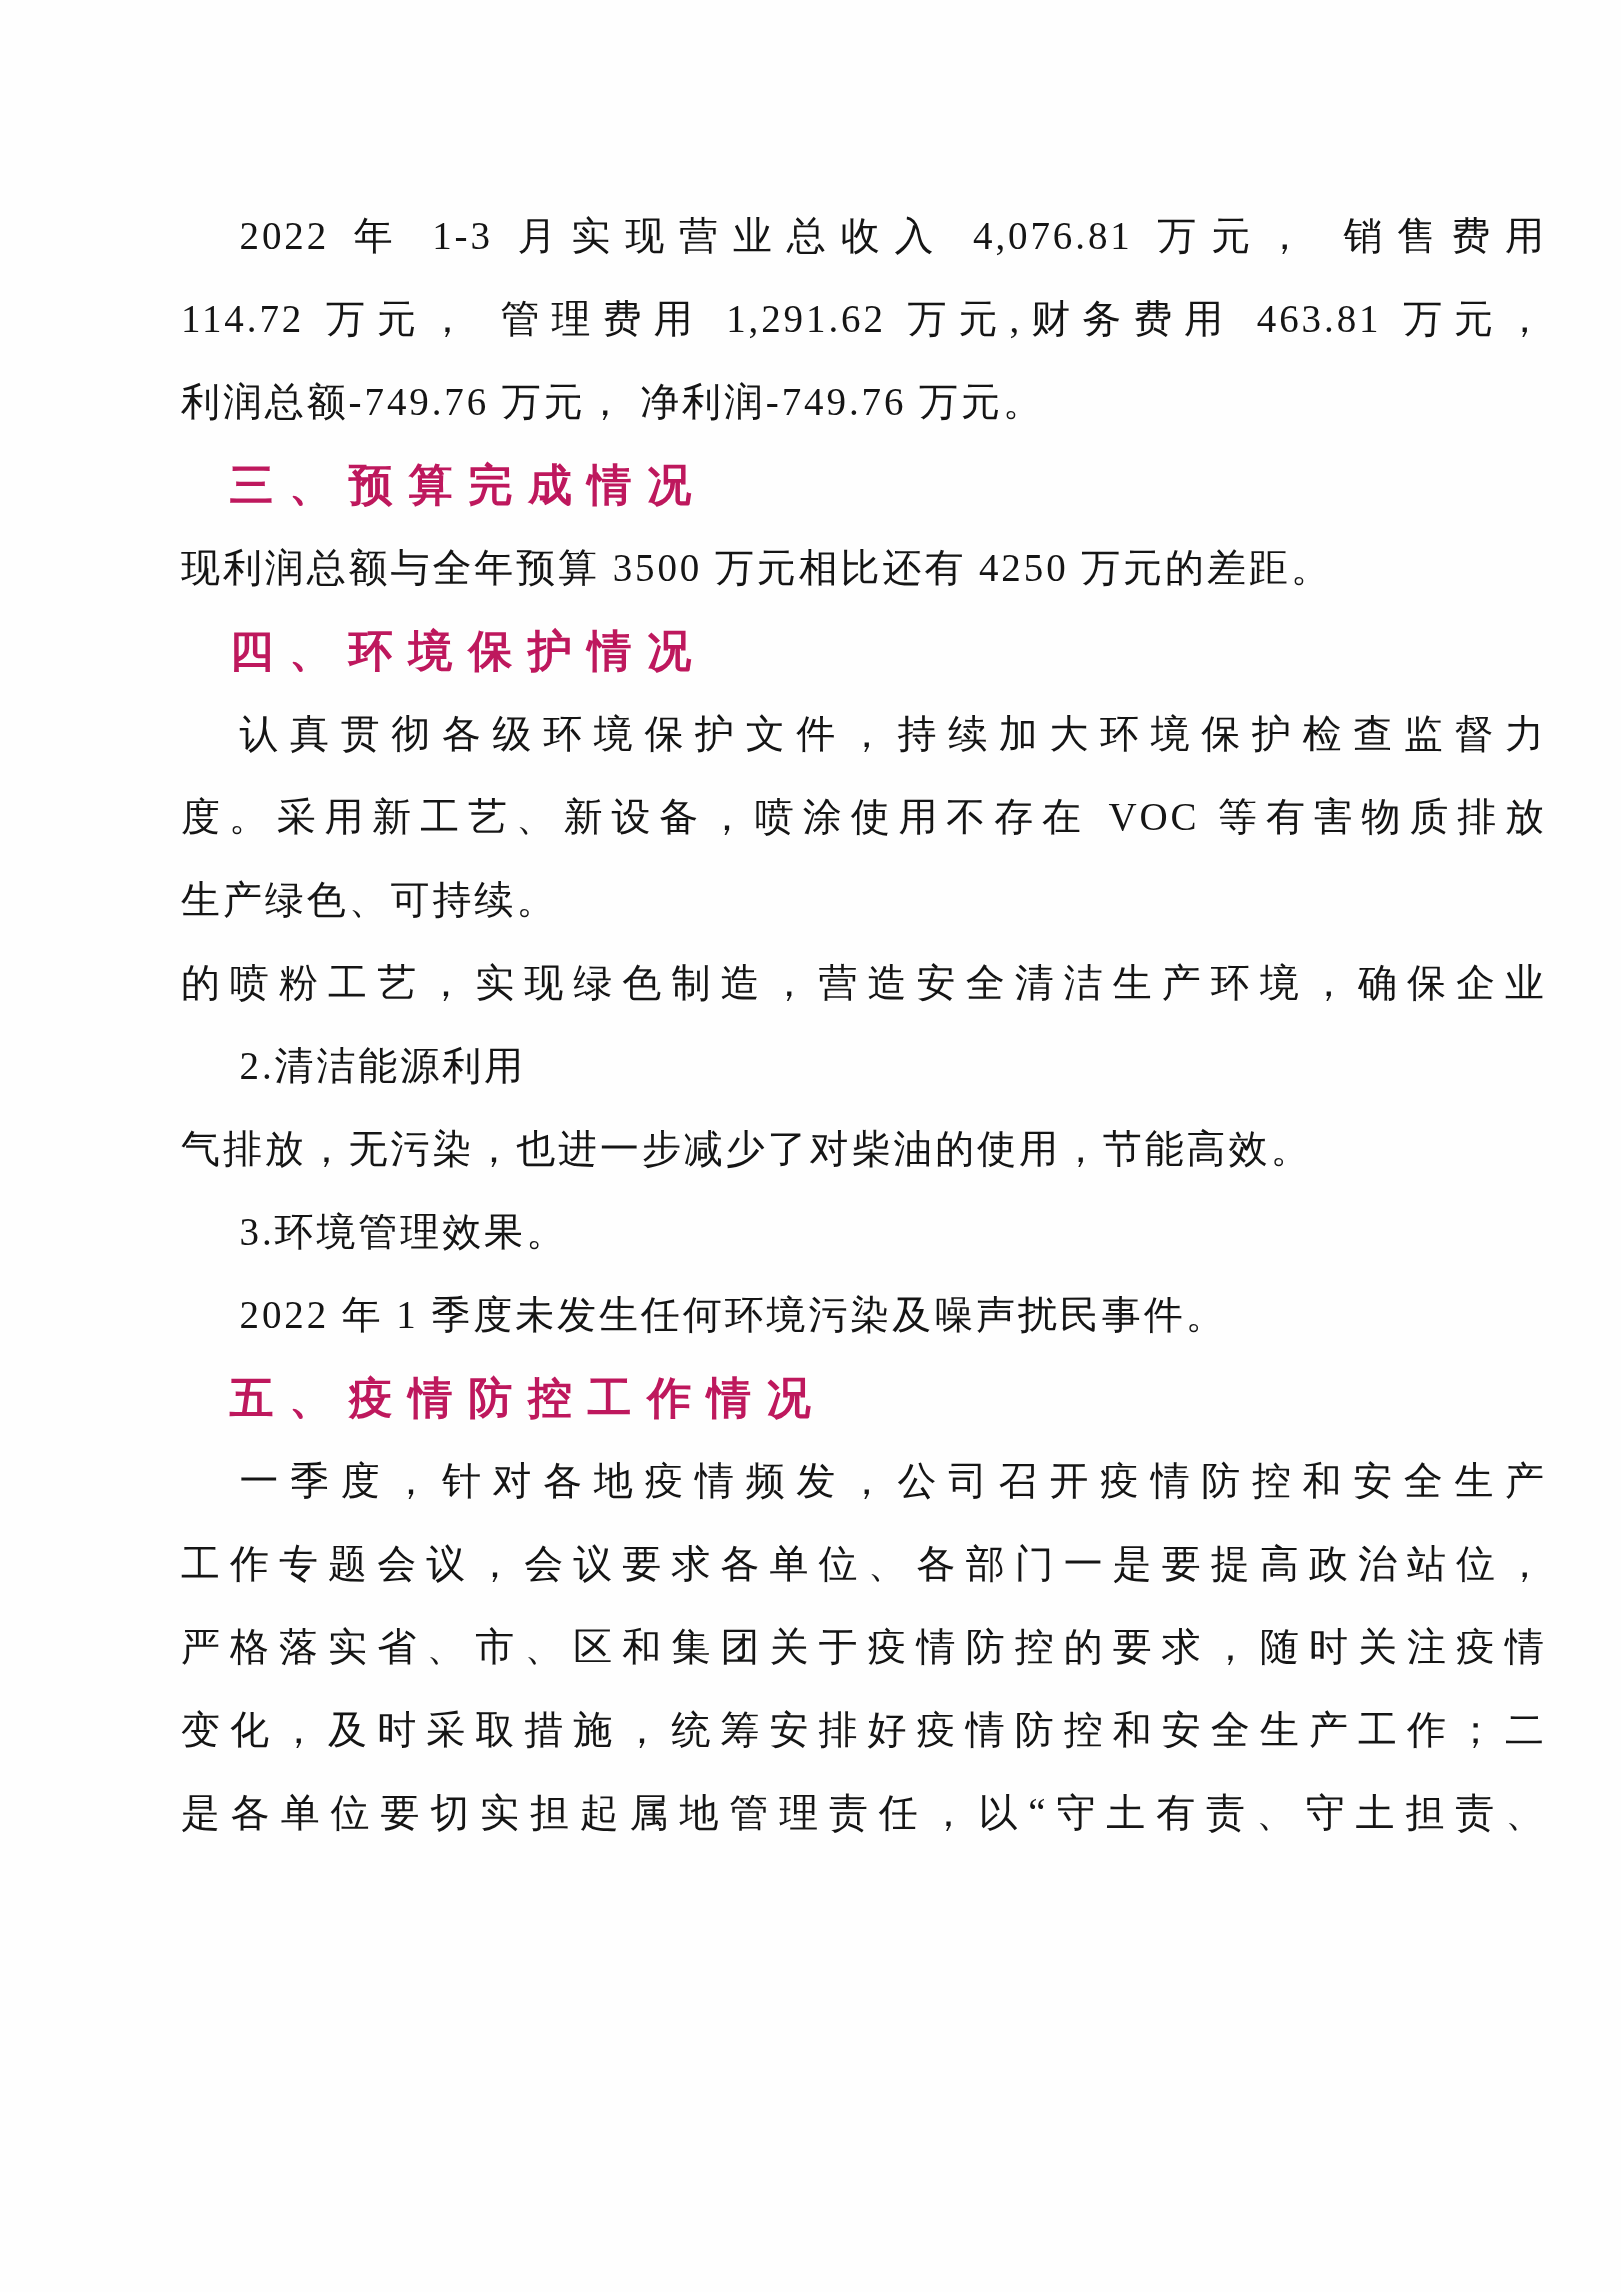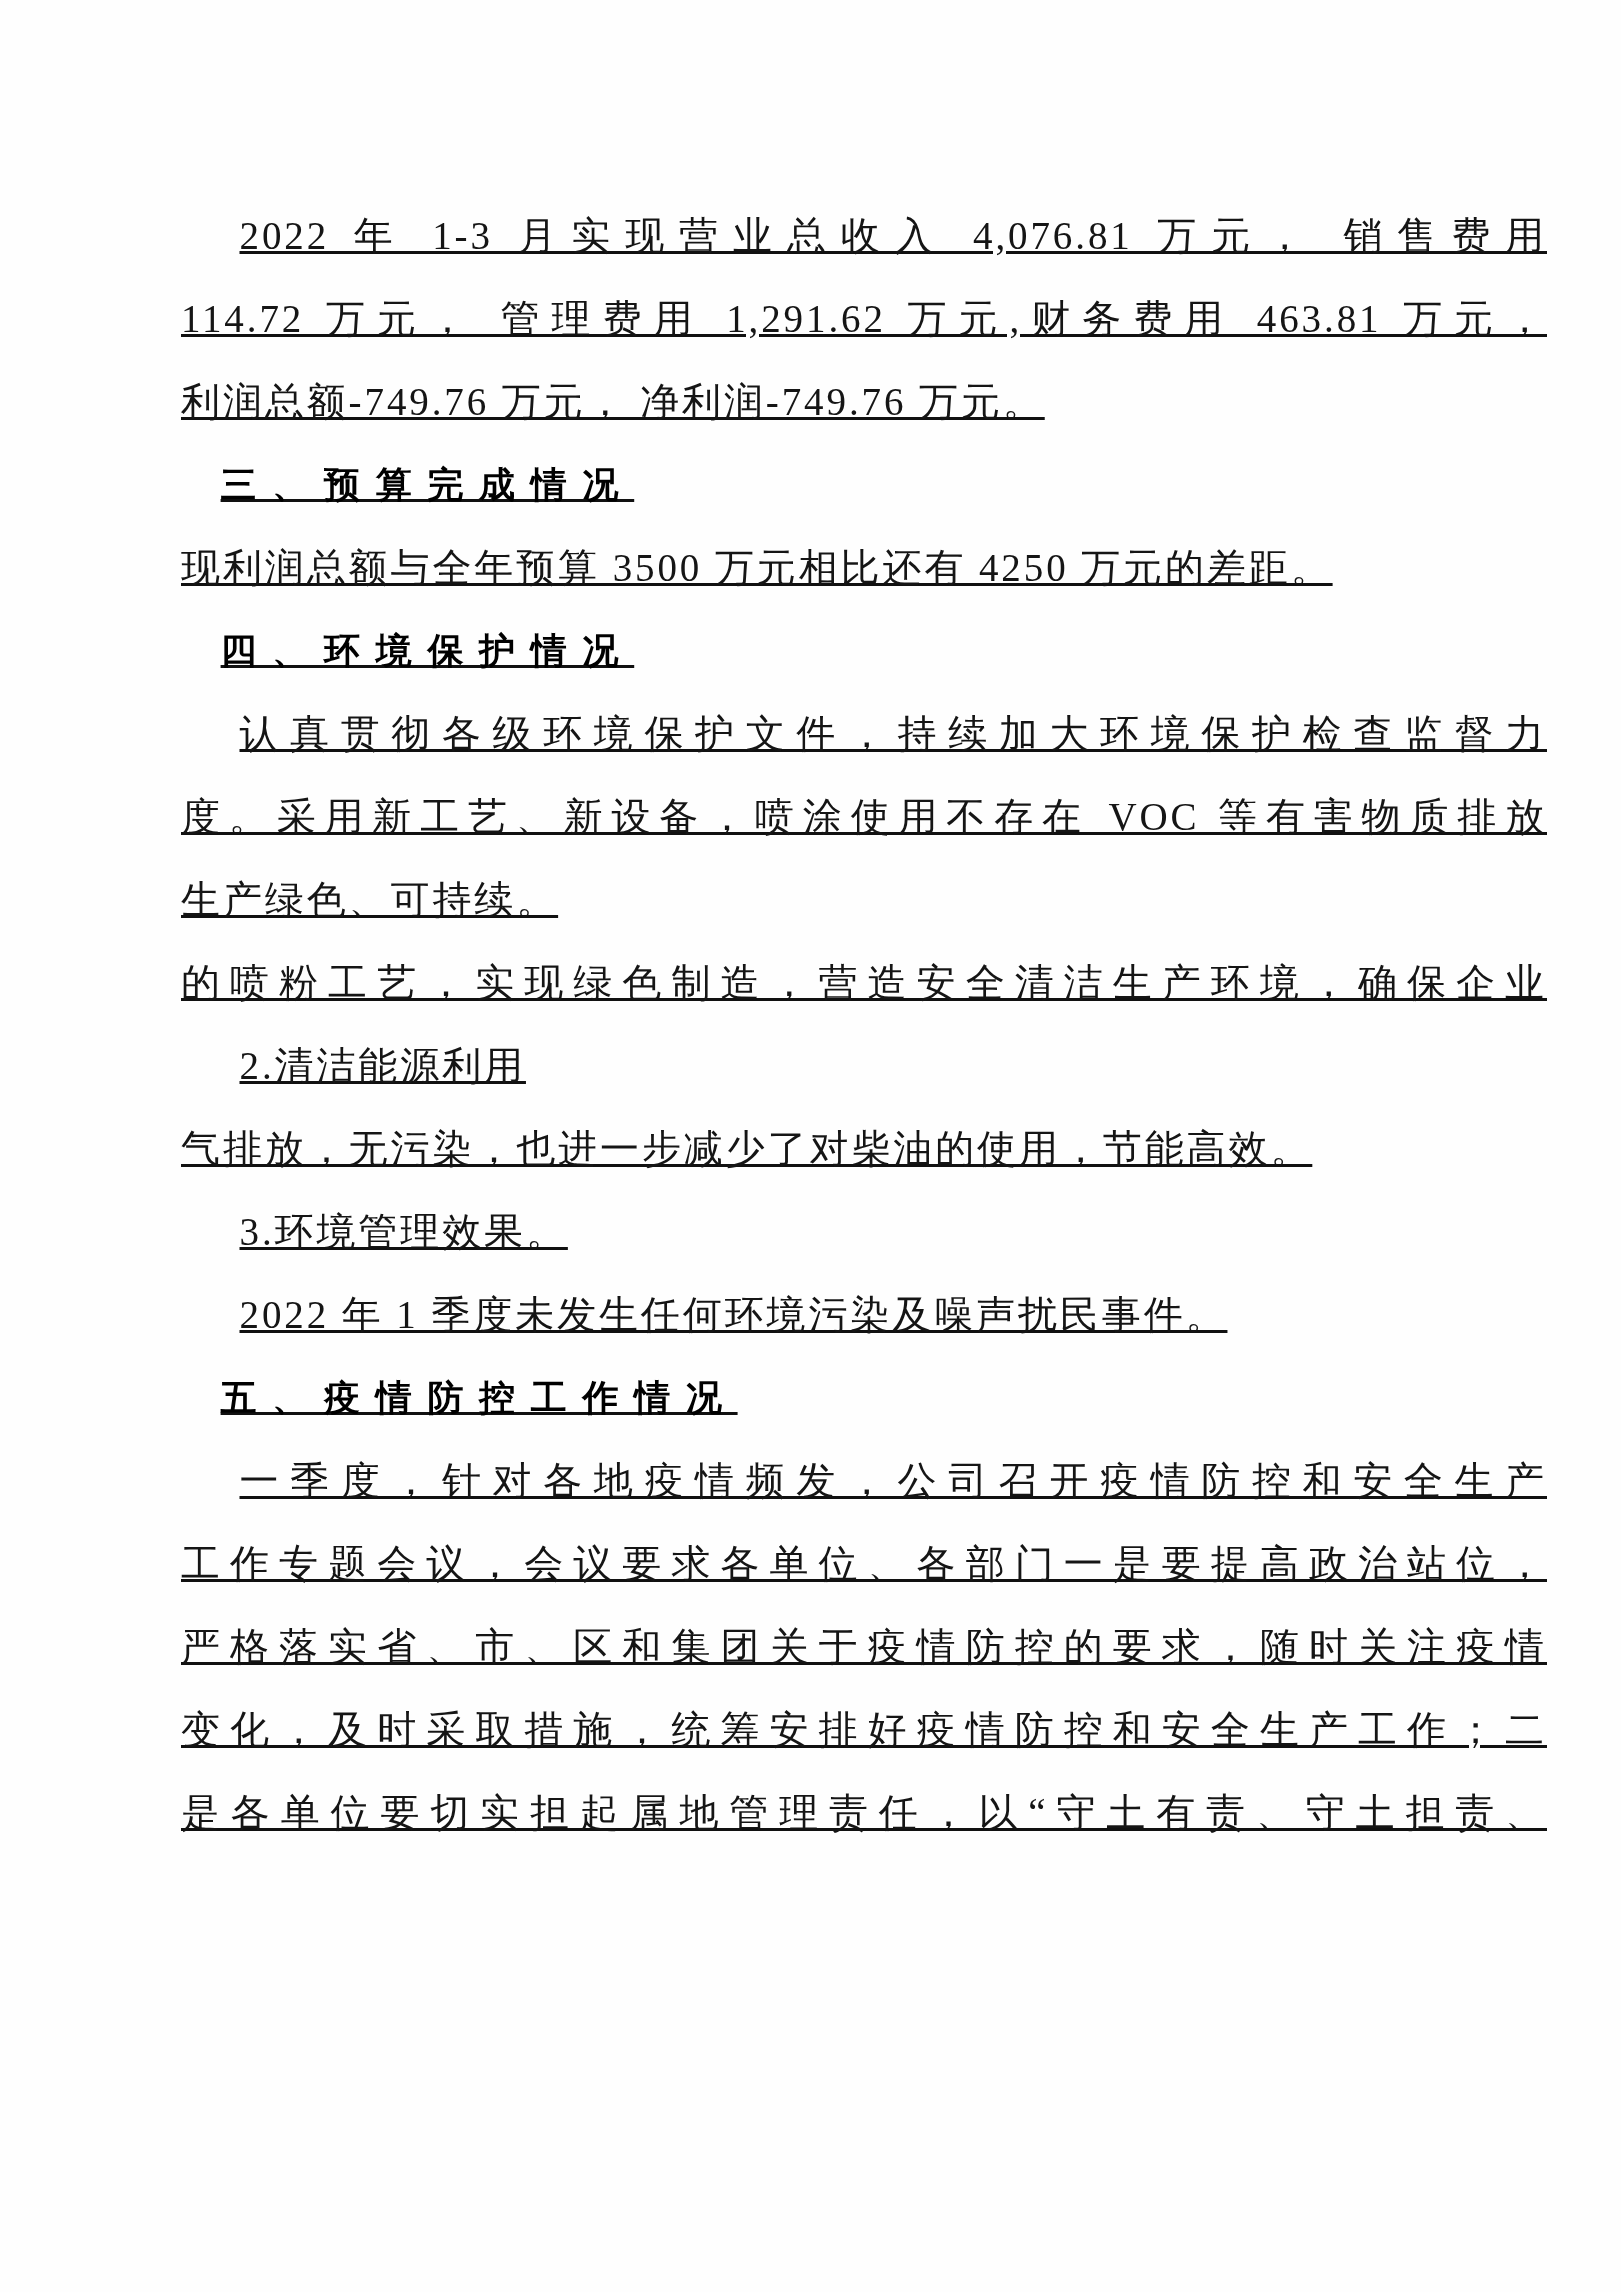--- a/index.html
+++ b/index.html
@@ -10,21 +10,20 @@
   .page {
     position: relative;
     width: 1621px;
     height: 2293px;
     background: #fefefe;
     box-sizing: border-box;
     padding: 194px 74px 0 181px;
     overflow: hidden;
     color: #111111;
     font-family: "Liberation Serif", "DejaVu Serif", serif;
-    text-decoration: underline;
   }
   .text-block {
     width: 100%;
   }
   .line {
     height: 83px;
     line-height: 83px;
     font-size: 39px;
     letter-spacing: 2.9px;
     white-space: nowrap;
@@ -36,23 +35,23 @@
     white-space: normal;
     text-align-last: justify;
   }
   
   .line.ps {
     text-indent: 1.5em;
   }
   .line.heading {
     font-family: "Liberation Sans", "DejaVu Sans", sans-serif;
     font-weight: 700;
-    font-size: 36px;
+    font-size: 44px;
     letter-spacing: 15.7px;
-    color: #000000;
+    color: #be185d;
     text-indent: 1.1em;
   }
 </style>
 </head>
 <body>
 
 <div class="page">
   <div class="text-block" id="doc-body">
       <div class="line body ps fill">2022 年 1-3 月实现营业总收入 4,076.81 万元， 销售费用</div>
       <div class="line body fill">114.72 万元， 管理费用 1,291.62 万元,财务费用 463.81 万元，</div>

